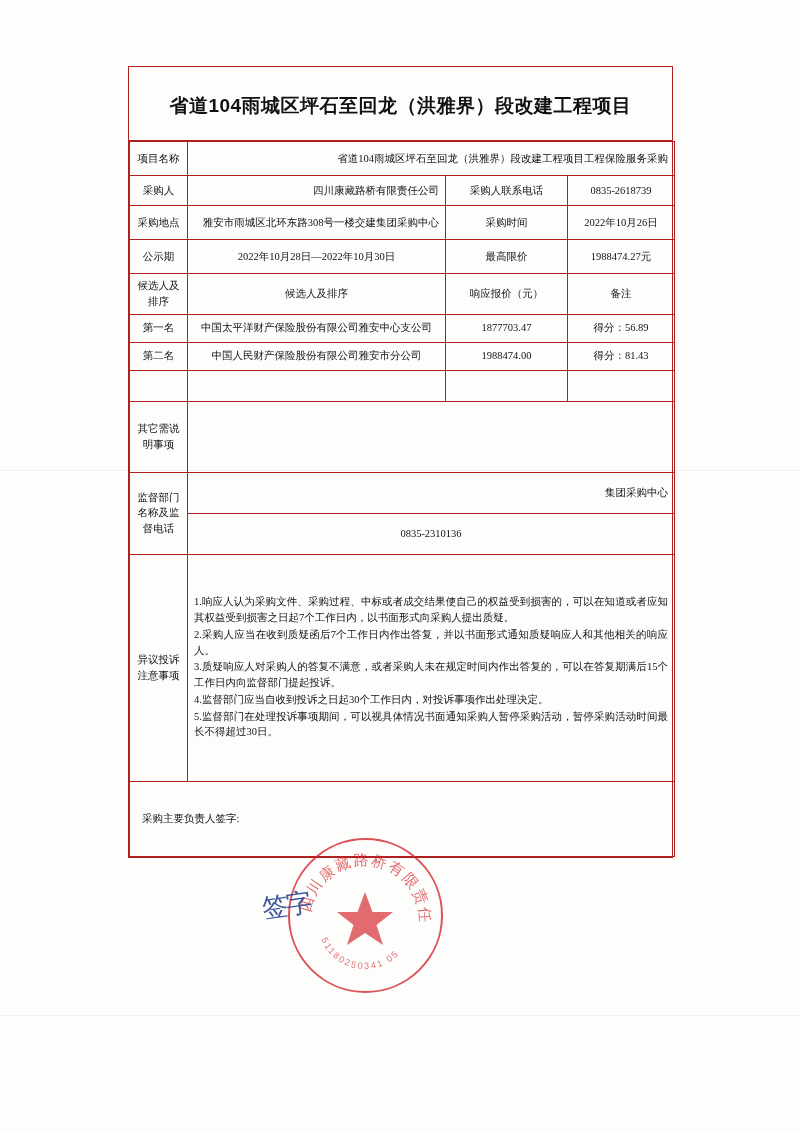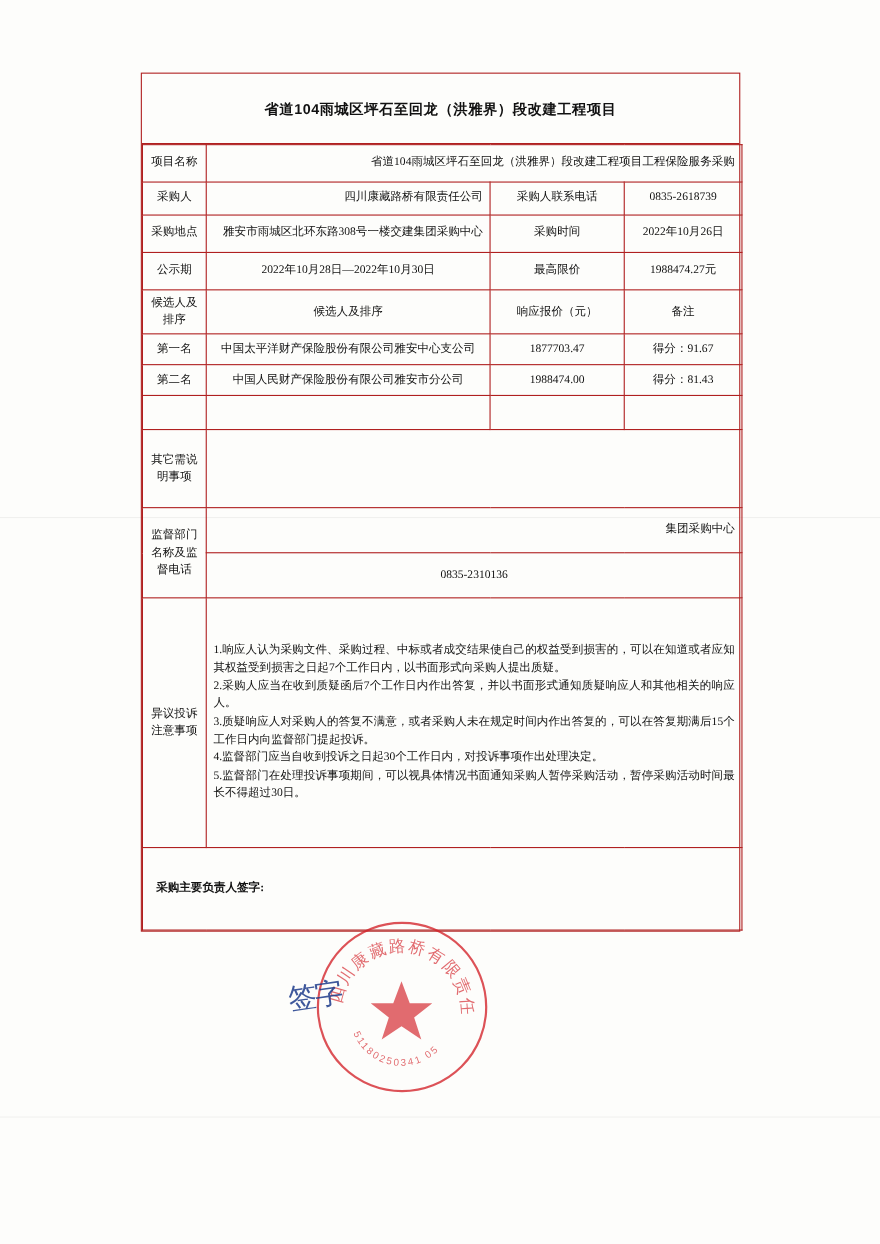--- a/index.html
+++ b/index.html
@@ -36,21 +36,21 @@
     box-sizing: border-box;
   }
   .title-cell {
     border-bottom: 1px solid #b02020;
     padding: 22px 10px 18px 10px;
     text-align: center;
   }
   .title-line {
     font-family: "Liberation Sans", sans-serif;
     font-weight: bold;
-    font-size: 13px;
+    font-size: 19px;
     letter-spacing: 0.5px;
     line-height: 1.75;
     color: #111;
   }
   table.tbl {
     width: 100%;
     border-collapse: collapse;
     table-layout: fixed;
   }
   table.tbl td {
@@ -76,21 +76,20 @@
   .notes {
     font-size: 10.2px;
     line-height: 1.72;
     text-align: justify;
     padding: 8px 10px 10px 10px;
   }
   .notes p { margin: 0 0 1px 0; }
   .sig-row td {
     height: 66px;
     vertical-align: middle;
-    font-weight: bold;
   }
   .stamp {
     position: absolute;
     left: 288px;
     top: 838px;
     width: 155px;
     height: 155px;
     border-radius: 50%;
     border: 2.5px solid #d4232a;
     opacity: 0.78;
@@ -170,21 +169,21 @@
       <td class="lbl empty-label">候选人及排序</td>
       <td class="ctr">候选人及排序</td>
       <td class="ctr">响应报价（元）</td>
       <td class="ctr">备注</td>
     </tr>
 
     <tr class="h-row">
       <td class="ctr">第一名</td>
       <td class="ctr">中国太平洋财产保险股份有限公司雅安中心支公司</td>
       <td class="ctr">1877703.47</td>
-      <td class="ctr">得分：91.67</td>
+      <td class="ctr">得分：56.89</td>
     </tr>
 
     <tr class="h-row">
       <td class="ctr">第二名</td>
       <td class="ctr">中国人民财产保险股份有限公司雅安市分公司</td>
       <td class="ctr">1988474.00</td>
       <td class="ctr">得分：81.43</td>
     </tr>
 
     <tr class="blank-row">

